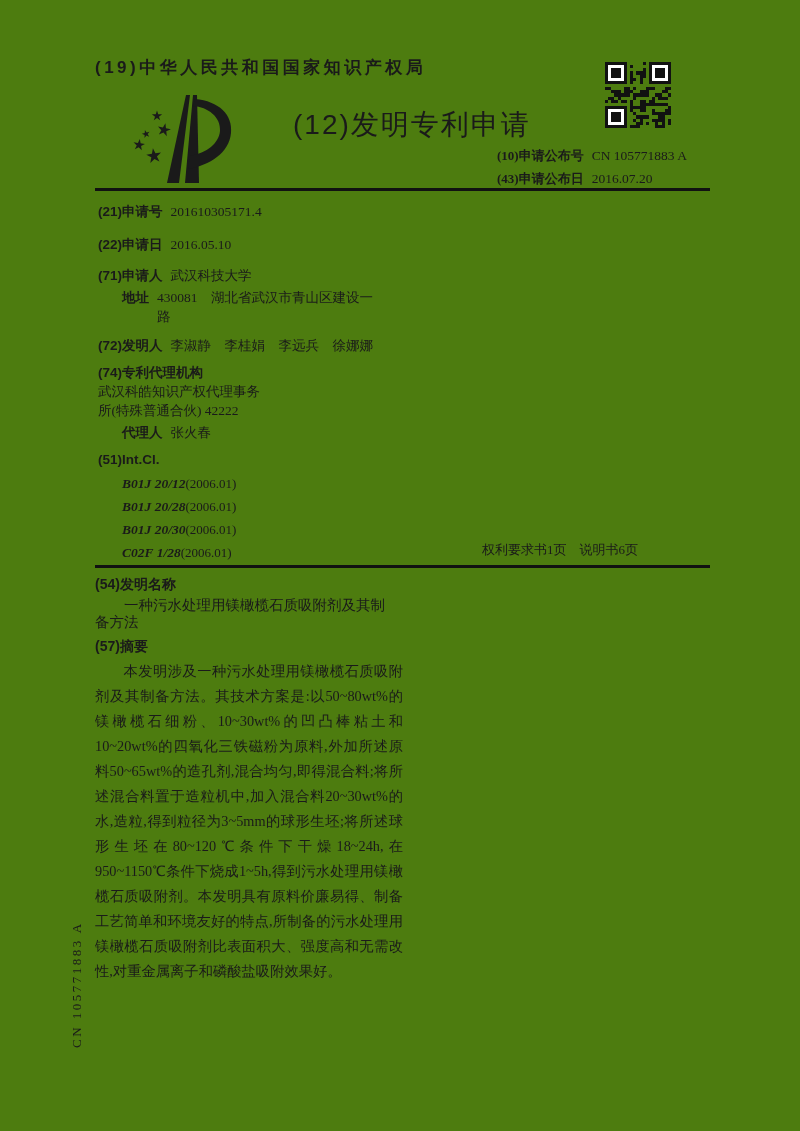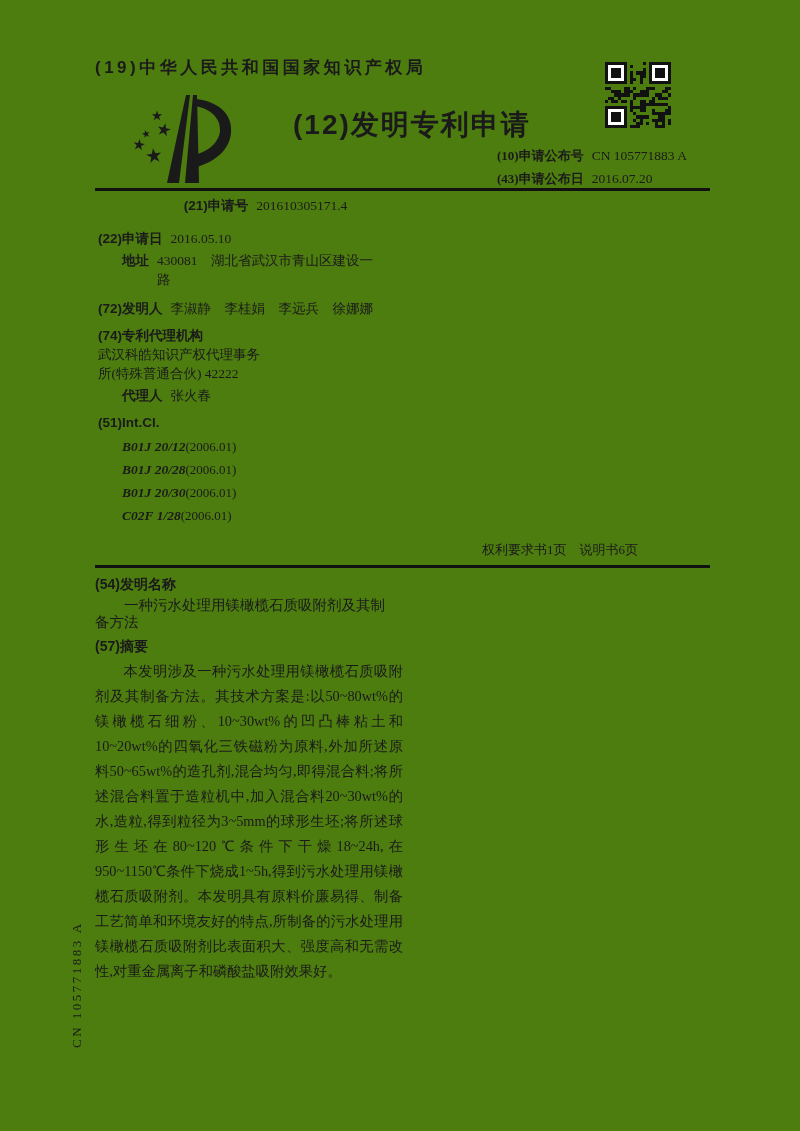--- a/index.html
+++ b/index.html
@@ -2,36 +2,36 @@
 <html><head>
 <meta charset="utf-8">
 <style>
   html,body{margin:0;padding:0;background:#e8e8e8;}
   .page{position:relative;width:800px;height:1131px;margin:0 auto;background:#4d7c0f;overflow:hidden;
         font-family:"Liberation Serif",serif;color:#1a1a1a;}
   
   .office{position:absolute;left:95px;top:56px;font-size:17px;letter-spacing:3.5px;font-weight:bold;
           font-family:"Liberation Sans",sans-serif;}
   .logo{position:absolute;left:100px;top:90px;width:140px;height:97px;}
-  .doc-type{position:absolute;left:293px;top:106px;font-size:28px;font-weight:bold;
+  .doc-type{position:absolute;left:293px;top:106px;font-size:28px;font-weight:normal;
             font-family:"Liberation Sans",sans-serif;letter-spacing:2px;}
   .qr{position:absolute;left:605px;top:62px;width:66px;height:66px;}
   .pub-block{position:absolute;left:497px;top:144px;line-height:22px;white-space:nowrap;}
   .pub-block .lbl{font-size:13px;font-weight:bold;font-family:Liberation Serif, serif;}
   .pub-block .val{font-size:13.5px;margin-left:4px;}
   .rule{position:absolute;left:95px;width:615px;height:2.5px;background:#111;}
   .rule1{top:188px;} .rule2{top:565px;}
   
   .biblio{position:absolute;left:98px;top:196px;width:335px;}
   .row{display:flex;align-items:flex-start;line-height:19px;}
   .row .lbl{font-size:13.5px;font-weight:bold;font-family:"Liberation Sans",sans-serif;
             white-space:nowrap;margin-right:8px;}
   .row .val{font-size:13.5px;}
   .indent{padding-left:24px;}
-  .mt6{justify-content:center;}.mt14{margin-top:14px;}.mt12{margin-top:12px;}.mt3{margin-top:3px;}
+  .mt6{margin-top:6px;}.mt14{margin-top:14px;}.mt12{margin-top:12px;}.mt3{margin-top:3px;}
   .mt10{margin-top:10px;}.mt8{margin-top:8px;flex-direction:column;}.mt7{margin-top:7px;}
   .addr-val{width:222px;}
   .agency-val{width:168px;}
   .intcl-row{line-height:16px;}
   .intcl-row .code{font-size:13.5px;font-weight:bold;font-style:italic;white-space:nowrap;}
   .intcl-row .ver{font-size:13px;}
   .pages-info{position:absolute;left:482px;top:541px;font-size:13px;}
   
   .sec54{position:absolute;left:95px;top:574px;width:312px;}
   .sec-lbl{font-size:14px;font-weight:bold;font-family:"Liberation Sans",sans-serif;line-height:20px;}
@@ -220,20 +220,24 @@
 
   <div class="biblio">
     <div class="row mt6">
       <span class="lbl">(21)申请号</span>
       <span class="val">201610305171.4</span>
     </div>
     <div class="row mt14">
       <span class="lbl">(22)申请日</span>
       <span class="val">2016.05.10</span>
     </div>
+    <div class="row mt12">
+      <span class="lbl">(71)申请人</span>
+      <span class="val">武汉科技大学</span>
+    </div>
     <div class="row mt3 indent">
       <span class="lbl">地址</span>
       <span class="val addr-val">430081　湖北省武汉市青山区建设一路</span>
     </div>
     <div class="row mt10">
       <span class="lbl">(72)发明人</span>
       <span class="val">李淑静　李桂娟　李远兵　徐娜娜</span>
     </div>
     <div class="row mt8">
       <span class="lbl">(74)专利代理机构</span>

